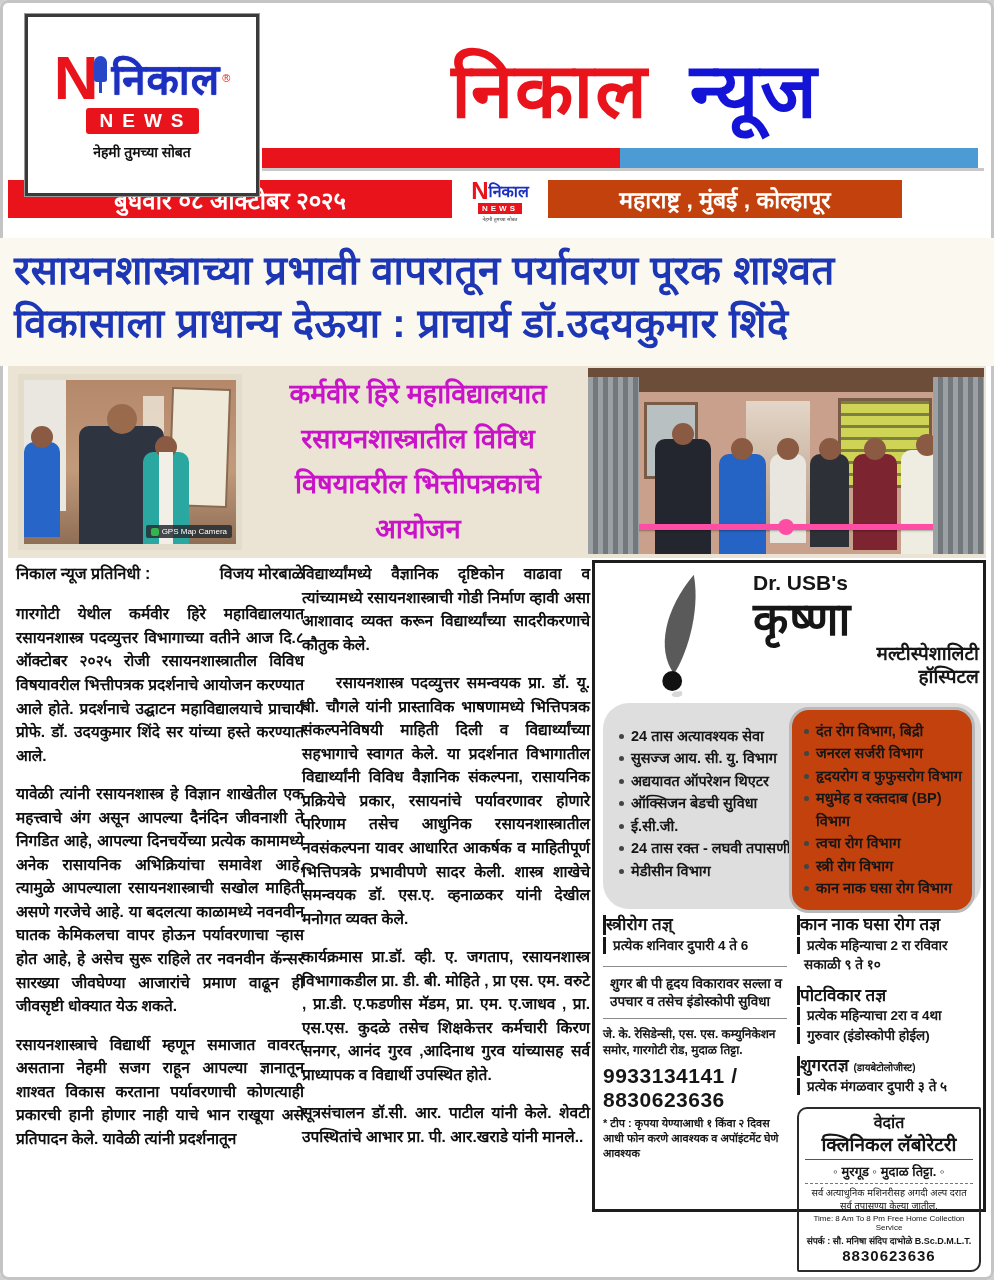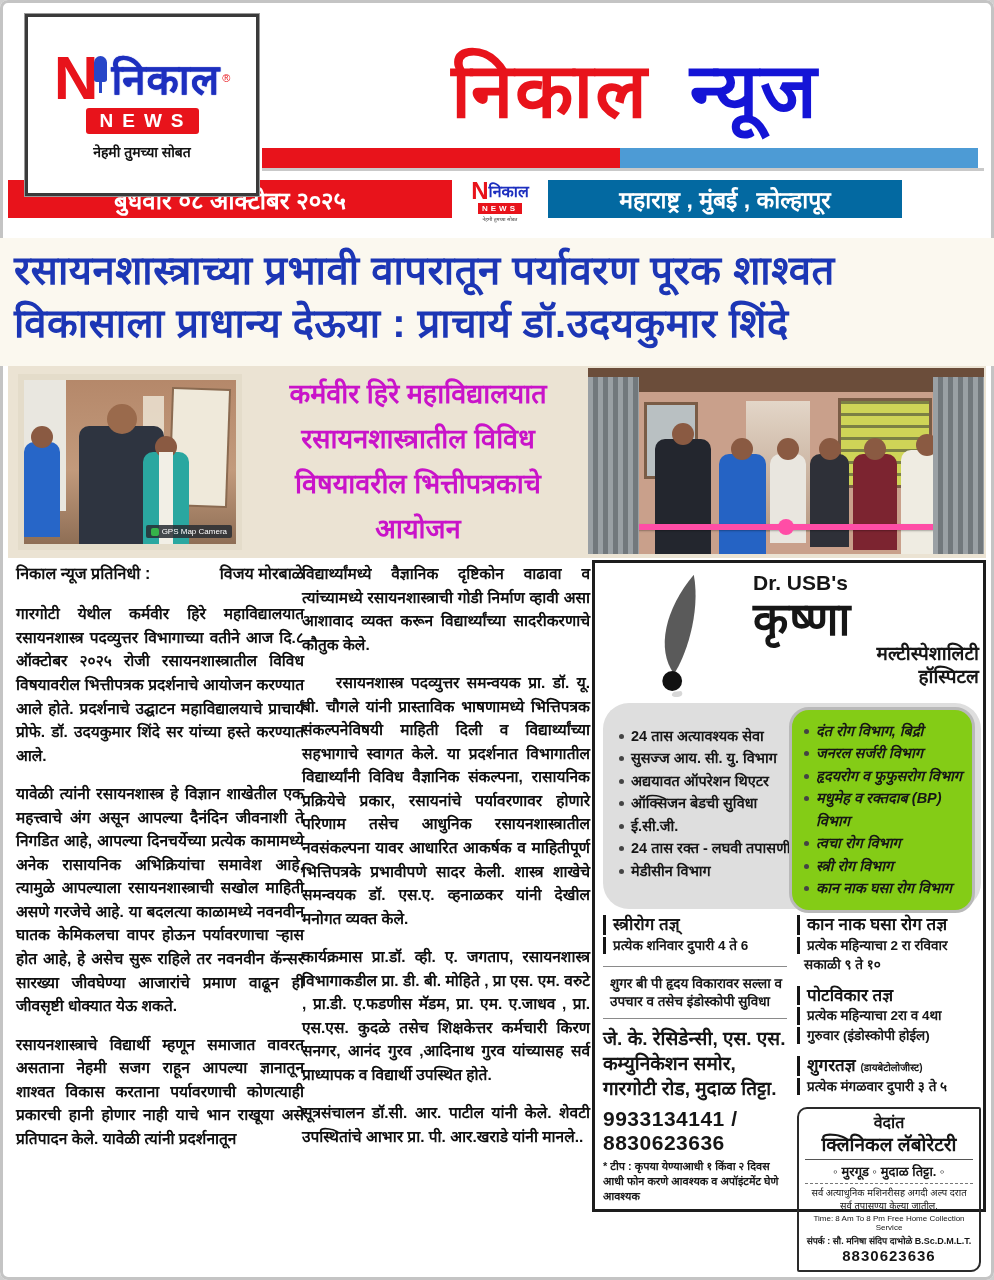--- a/index.html
+++ b/index.html
@@ -20,21 +20,21 @@
   .logo-reg{color:#e8131b;font-size:11px;vertical-align:top;}
   .logo-news{background:#e8131b;color:#fff;font-size:19px;font-weight:bold;letter-spacing:9px;padding:2px 6px 2px 14px;border-radius:3px;margin-top:2px;}
   .logo-tagline{color:#111;font-size:14px;font-weight:bold;margin-top:8px;}
   .masthead-title{position:absolute;left:290px;top:36px;width:690px;text-align:center;font-size:76px;font-weight:bold;letter-spacing:2px;white-space:nowrap;z-index:2;}
   .mt-red{color:#e8131b;} .mt-blue{color:#1414d6;margin-left:18px;}
   .bar-red{position:absolute;left:262px;top:148px;width:358px;height:20px;background:#e8131b;}
   .bar-blue{position:absolute;left:620px;top:148px;width:358px;height:20px;background:#4d9bd5;}
   .bar-rule{position:absolute;left:262px;top:168px;width:722px;height:3px;background:#c9c9c9;}
   
   .date-red{position:absolute;left:8px;top:180px;width:444px;height:38px;background:#e8131b;color:#fff;display:flex;align-items:center;justify-content:center;font-size:24px;font-weight:bold;}
-  .region-green{position:absolute;left:548px;top:180px;width:354px;height:38px;background:#0369a1;color:#fff;display:flex;align-items:center;justify-content:center;font-size:23px;font-weight:bold;}
+  .region-green{position:absolute;left:548px;top:180px;width:354px;height:38px;background:#c2410c;color:#fff;display:flex;align-items:center;justify-content:center;font-size:23px;font-weight:bold;}
   .mini-logo{position:absolute;left:455px;top:172px;width:90px;height:58px;background:#fff;display:flex;flex-direction:column;align-items:center;justify-content:center;z-index:2;}
   .mini-row{display:flex;align-items:center;}
   .mini-n{color:#e8131b;font-size:24px;font-weight:bold;line-height:.9;}
   .mini-brand{color:#1d2fbf;font-size:16px;font-weight:bold;}
   .mini-news{background:#e8131b;color:#fff;font-size:8px;font-weight:bold;letter-spacing:3px;padding:1px 4px;margin-top:1px;}
   .mini-tag{font-size:5px;color:#333;margin-top:2px;}
   
   .headline-band{position:absolute;left:0;top:238px;width:994px;height:128px;background:#fbf8ef;}
   .headline{position:absolute;left:14px;top:244px;width:966px;font-size:40px;line-height:1.32;font-weight:bold;color:#1c36b5;letter-spacing:.5px;}
   
@@ -81,30 +81,30 @@
   .feather{position:absolute;left:28px;top:10px;width:120px;height:126px;}
   .ad-brand-wrap{position:absolute;left:158px;top:8px;width:226px;}
   .ad-prefix{font-size:21px;font-weight:bold;}
   .ad-krishna{font-size:46px;font-weight:bold;line-height:1.05;letter-spacing:1px;}
   .ad-sub{font-size:19px;font-weight:bold;text-align:right;line-height:1.2;}
   .ad-panel{position:absolute;left:8px;top:140px;width:378px;height:206px;background:#dedede;border-radius:26px;}
   .ad-panel ul{list-style:none;}
   .ad-panel li{font-size:14.5px;font-weight:bold;line-height:1.55;position:relative;padding-left:14px;}
   .ad-panel li:before{content:"";position:absolute;left:2px;top:9px;width:5px;height:5px;border-radius:50%;background:#444;}
   .svc-left{position:absolute;left:14px;top:22px;width:180px;}
-  .svc-right{position:absolute;right:6px;top:4px;width:186px;background:#84cc16;border:3px solid #b9b9b9;border-radius:20px;padding:10px 6px 10px 10px;font-style:italic;}
+  .svc-right{position:absolute;right:6px;top:4px;width:186px;background:#c2410c;border:3px solid #b9b9b9;border-radius:20px;padding:10px 6px 10px 10px;}
   .ad-cols{position:absolute;left:8px;top:352px;width:378px;display:flex;gap:10px;}
   .ad-col{width:50%;}
   .ad-sec{margin-bottom:12px;}
-  .ad-sec-h{border-left:3px solid #161616;padding-left:7px;font-size:17px;font-weight:bold;line-height:1.15;}
+  .ad-sec-h{border-left:3px solid #161616;font-size:17px;font-weight:bold;line-height:1.15;}
   .ad-sec-h small{font-size:10px;}
   .ad-sec-sub{border-left:3px solid #161616;padding-left:7px;font-size:13.5px;font-weight:bold;line-height:1.3;margin-top:2px;}
   .ad-sec-sub.noline{border-left:none;}
   .ad-div{border-top:1px solid #8a8a8a;margin:8px 0;}
-  .ad-addr{font-size:19px;font-weight:bold;line-height:1.3;}
+  .ad-addr{font-size:12px;font-weight:bold;line-height:1.3;}
   .ad-phone{font-size:21px;font-weight:bold;letter-spacing:.5px;margin:6px 0 4px;}
   .ad-note{font-size:11px;font-weight:bold;line-height:1.35;}
   .lab-box{border:2px solid #2a2a2a;border-radius:10px 2px 10px 2px;padding:6px 6px;text-align:center;margin-top:4px;}
   .lab-name1{font-size:16px;font-weight:bold;line-height:1;}
   .lab-name2{font-size:19px;font-weight:bold;border-bottom:1px solid #555;padding-bottom:2px;margin-bottom:2px;}
   .lab-places{font-size:13px;font-weight:bold;border-bottom:1px dashed #777;padding-bottom:3px;margin-bottom:3px;}
   .lab-desc{font-size:9.5px;line-height:1.3;}
   .lab-time{font-size:8px;margin-top:2px;}
   .lab-contact{font-size:9px;font-weight:bold;margin-top:2px;}
   .lab-phone{font-size:15px;font-weight:bold;letter-spacing:1px;}

